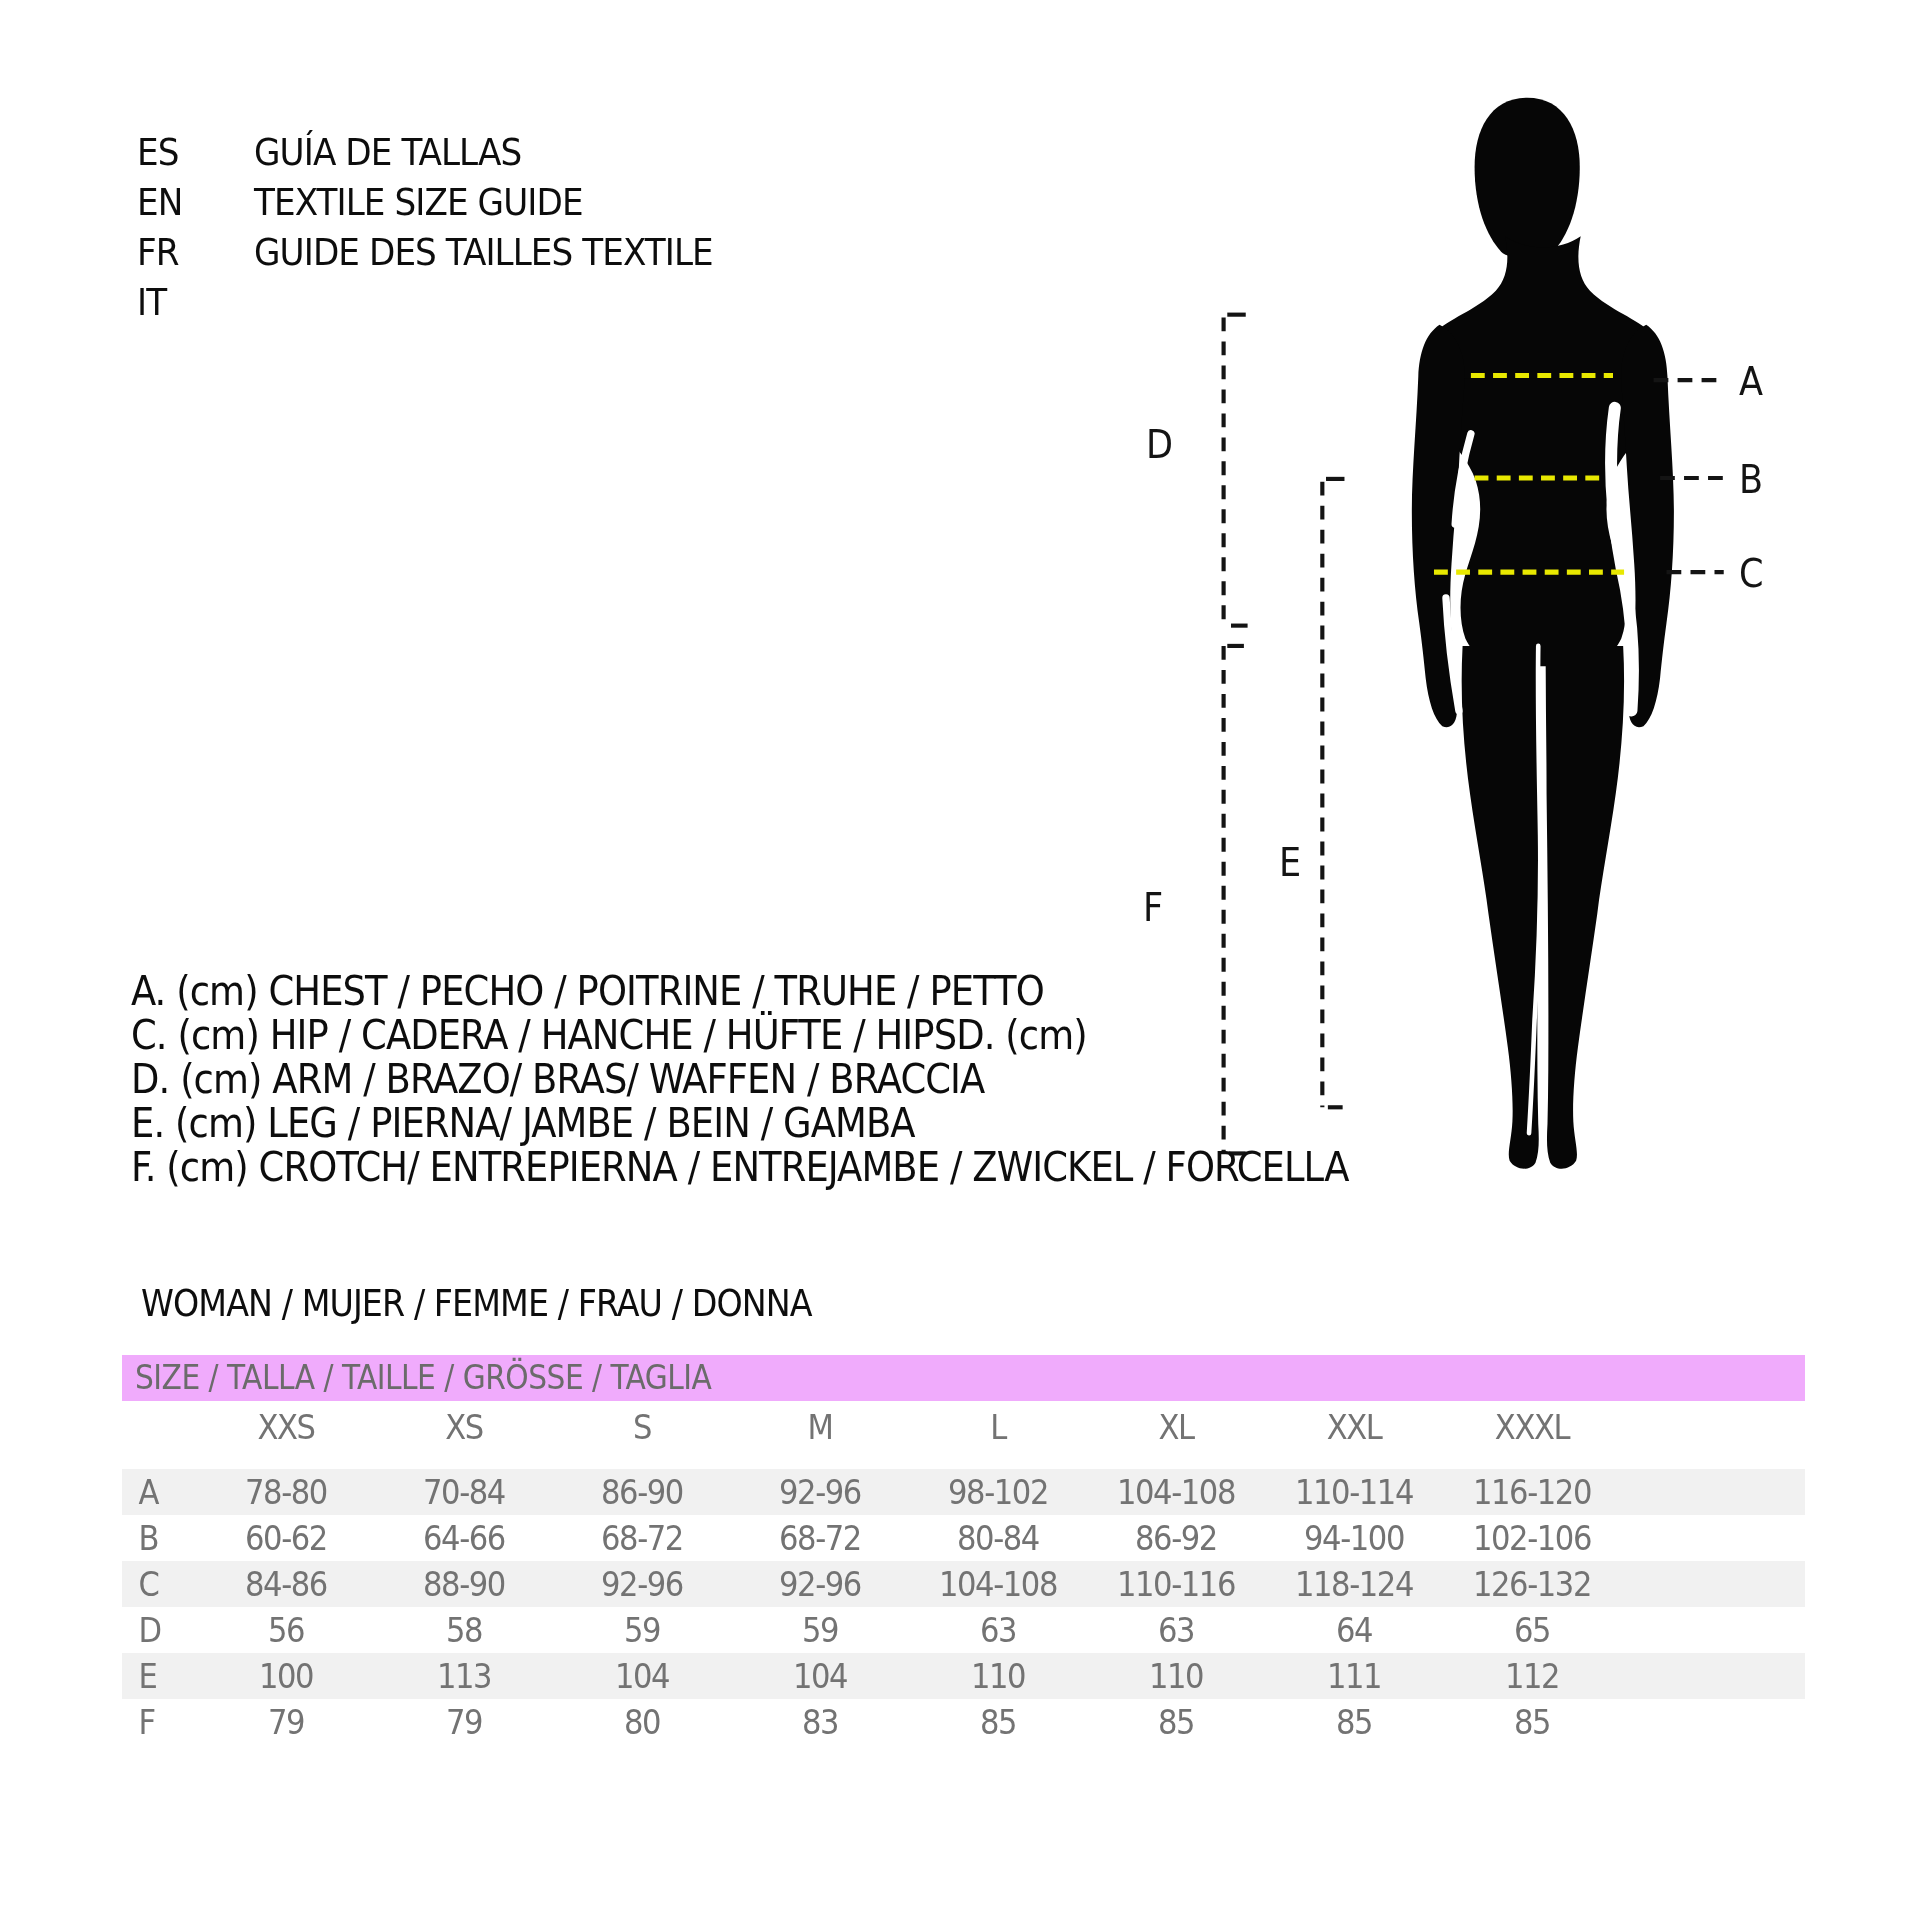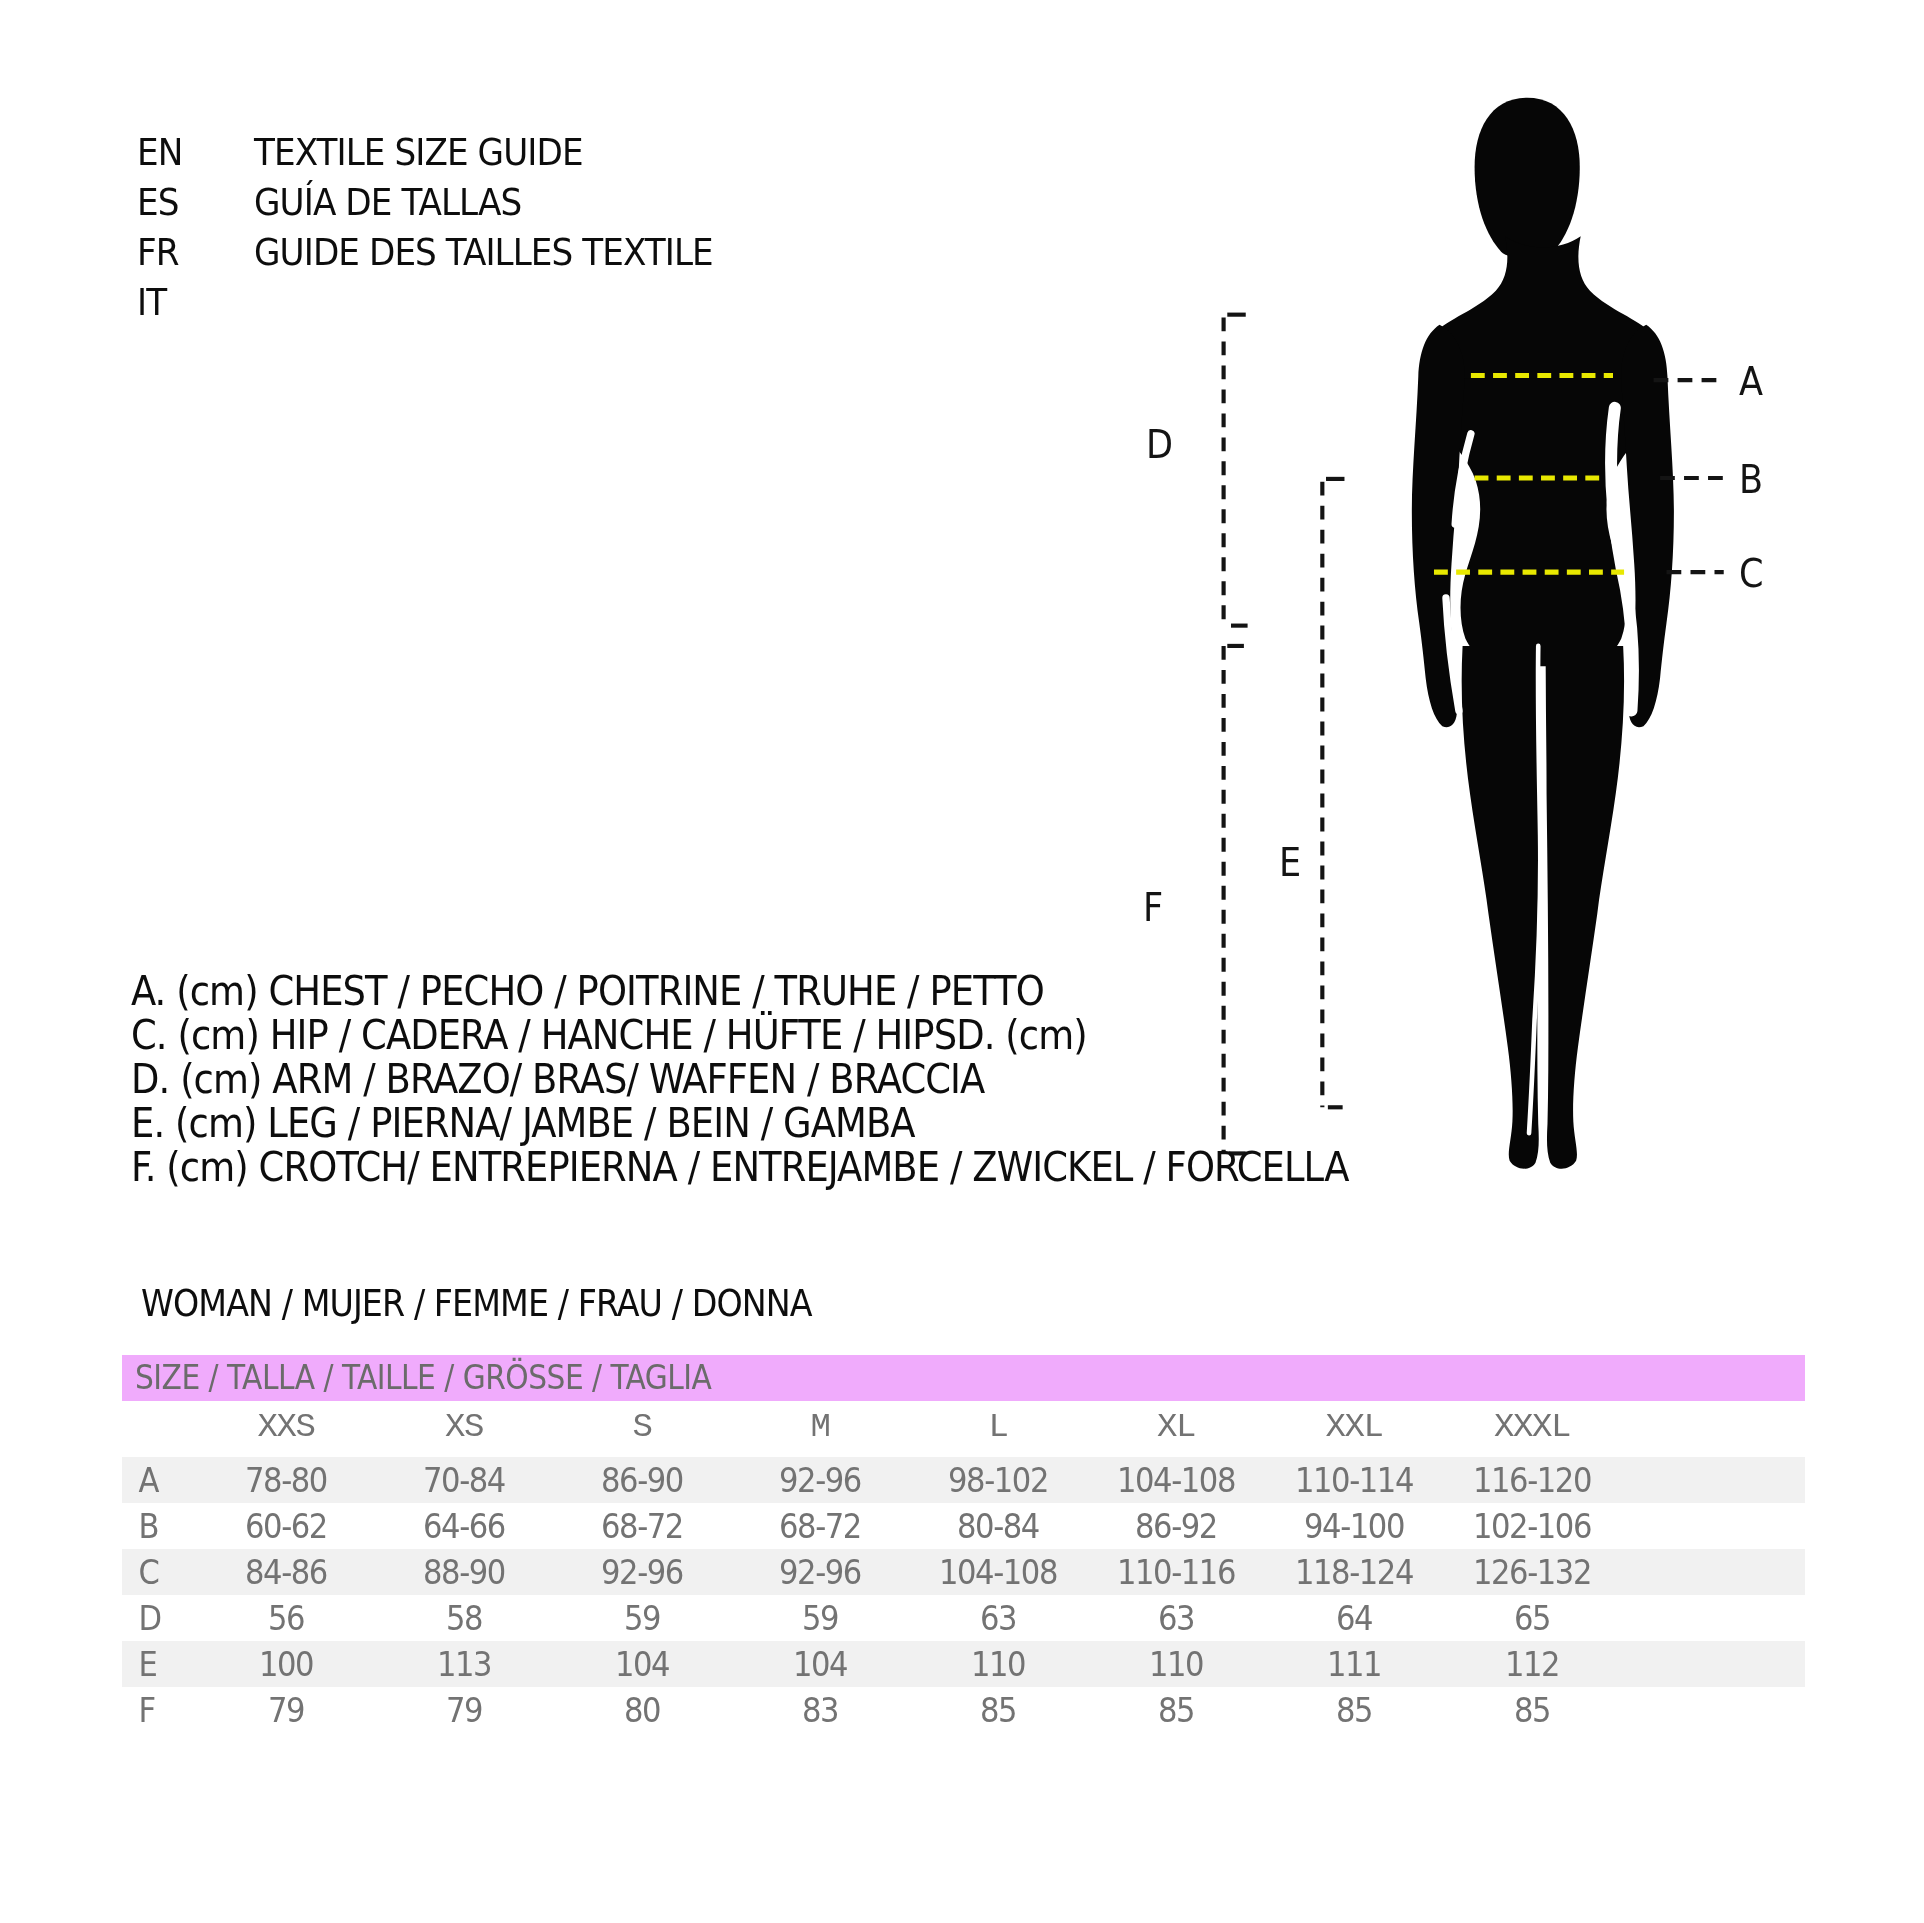--- a/index.html
+++ b/index.html
@@ -18,38 +18,38 @@
   .measure-block{position:absolute;left:131px;top:969px;}
   .measure-line{line-height:44px;font-size:41px;color:#0d0d0d;white-space:nowrap;}
   
   .gender-title{position:absolute;left:137px;top:1279px;margin:4px;font-size:37px;
                 line-height:42px;color:#0d0d0d;font-weight:normal;}
   .size-table{position:absolute;left:122px;top:1355px;width:1683px;}
   .band{height:46px;line-height:46px;background:#f0abfc;color:#6b6b6b;
         font-size:33px;padding-left:13px;box-sizing:border-box;
         font-stretch:condensed;letter-spacing:-0.5px;}
   .trow{display:grid;grid-template-columns:75px repeat(8,178px) 1fr;}
-  .trow.header{height:56px;line-height:52px;font-family:Liberation Mono, monospace;}
+  .trow.header{height:68px;line-height:52px;}
   .trow.data{height:46px;line-height:46px;}
   .trow.stripe{background:#f1f1f1;}
   .cell{font-size:34px;color:#737373;text-align:center;
         font-stretch:condensed;letter-spacing:-1.4px;}
   .cell.rowlabel{text-align:left;padding-left:16.6px;}
 </style>
 </head>
 <body>
 
 <section class="lang-block cond">
   <div class="lang-row">
+    <span class="lang-code">ES</span>
+    <span class="lang-title">GUÍA DE TALLAS</span>
+  </div>
+  <div class="lang-row">
     <span class="lang-code">EN</span>
     <span class="lang-title">TEXTILE SIZE GUIDE</span>
-  </div>
-  <div class="lang-row">
-    <span class="lang-code">ES</span>
-    <span class="lang-title">GUÍA DE TALLAS</span>
   </div>
   <div class="lang-row">
     <span class="lang-code">FR</span>
     <span class="lang-title">GUIDE DES TAILLES TEXTILE</span>
   </div>
   <div class="lang-row">
     <span class="lang-code">IT</span>
   </div>
 </section>
 

